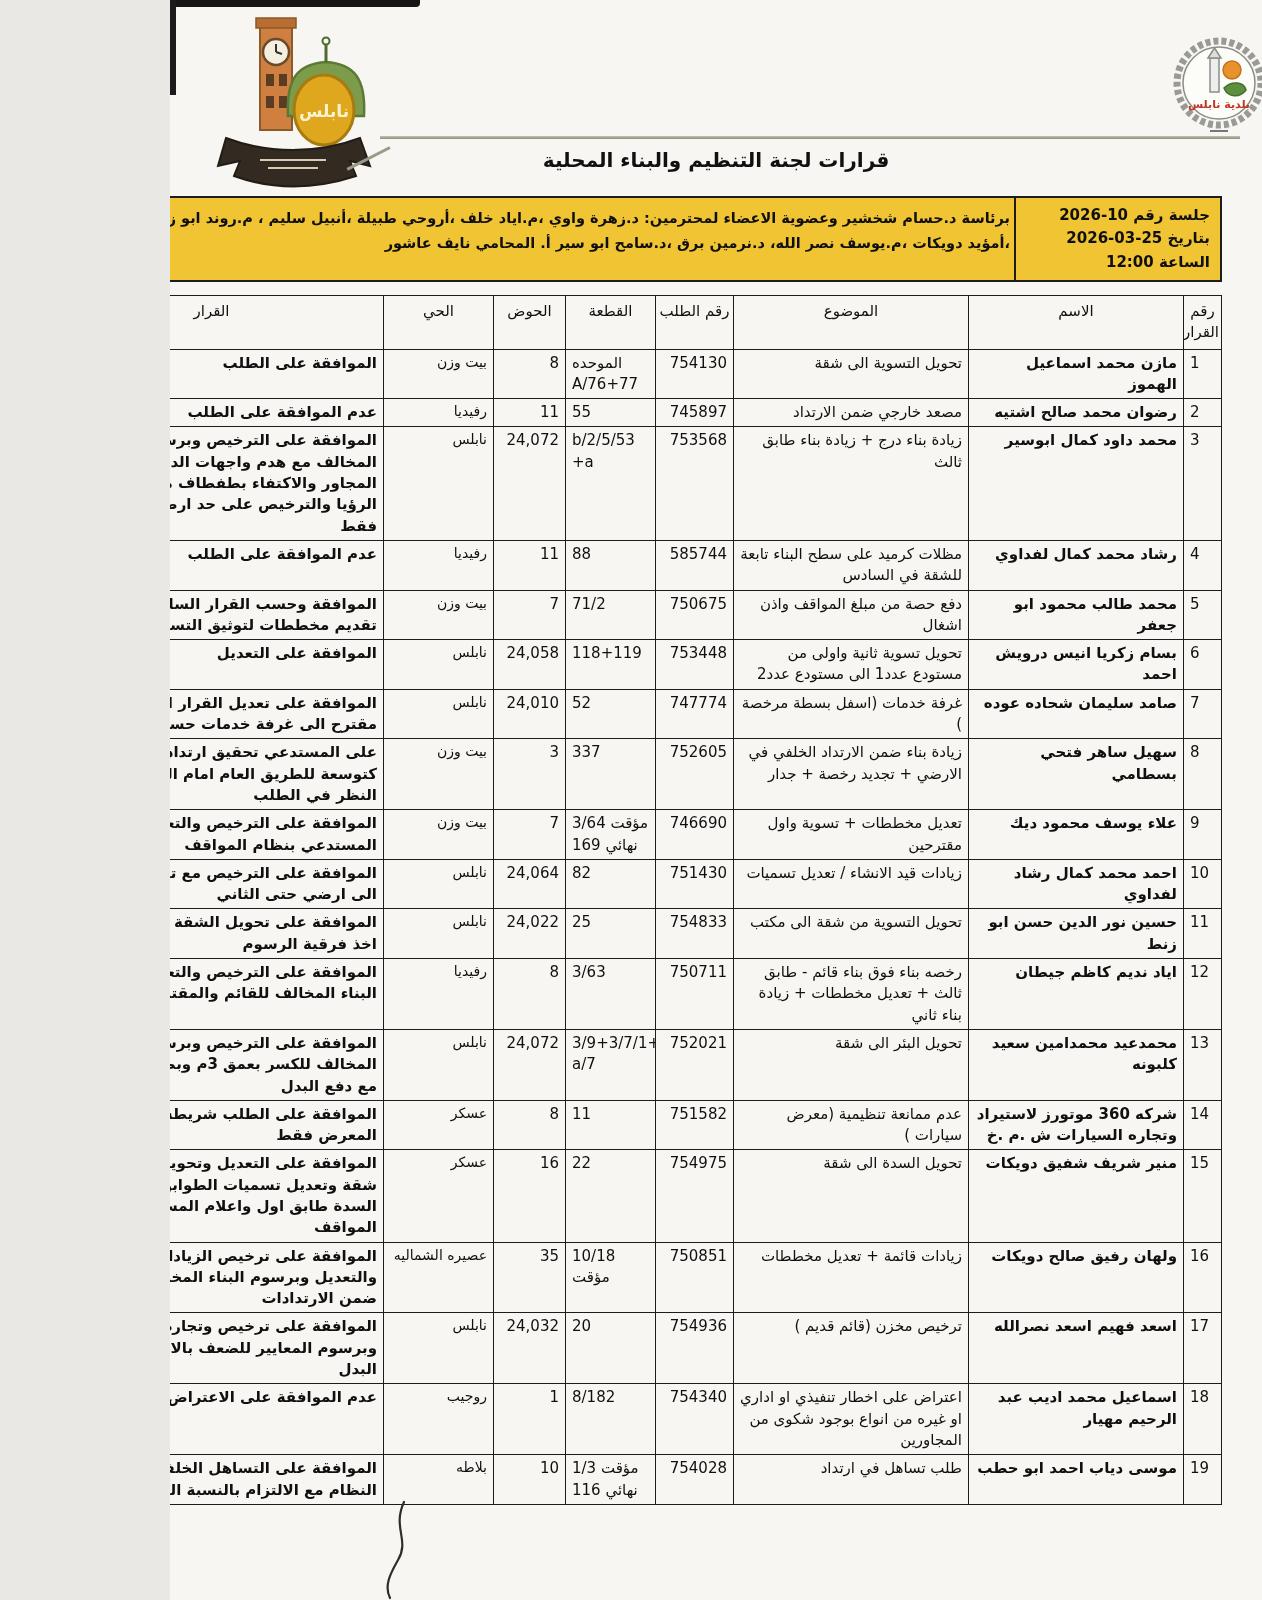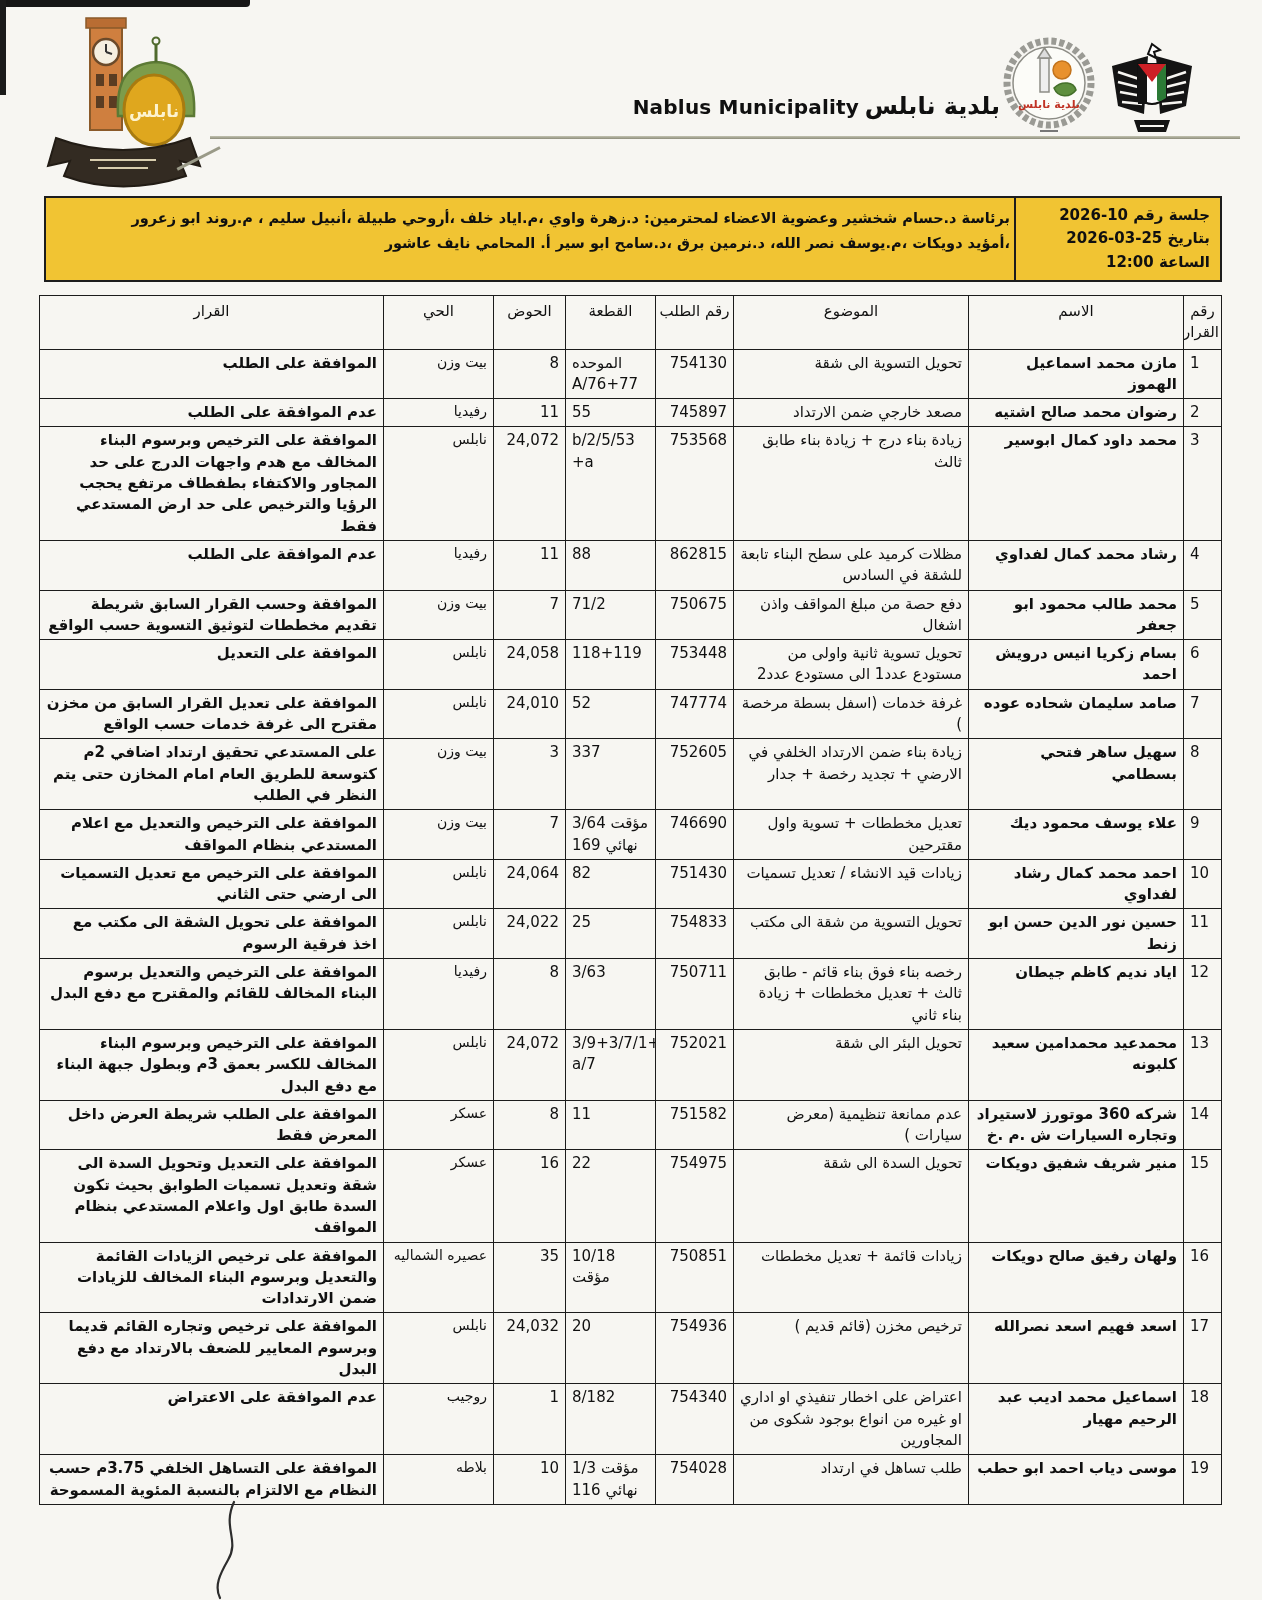--- a/index.html
+++ b/index.html
@@ -1,18 +1,18 @@
 <!DOCTYPE html>
 <html lang="ar" dir="rtl"><head>
 <meta charset="utf-8">
 <style>
   html,body{margin:0;padding:0;background:#e9e8e4;}
   .page{
     position:relative;
-    width:1262px;height:1600px;
+    width:1092px;height:1600px;
     background:#f7f6f2;
     overflow:hidden;
     font-family:"DejaVu Sans","Liberation Sans",sans-serif;
     color:#101010;
     direction:rtl;
   }
   
   .scan-edge-top{position:absolute;top:0;left:0;width:250px;height:7px;background:#161616;border-radius:0 0 4px 0;}
   .scan-edge-left{position:absolute;top:0;left:0;width:6px;height:95px;background:#1b1b1b;}
 
@@ -149,28 +149,25 @@
       <path d="M34 24 H62 V58 Q48 70 34 58 Z" fill="#fff" stroke="#111" stroke-width="2"></path>
       <rect x="34" y="24" width="9" height="40" fill="#141414"></rect>
       <path d="M53 24 H62 V58 Q55 63 53 60 Z" fill="#2c7a36"></path>
       <path d="M34 24 H62 L48 42 Z" fill="#cd2026"></path>
 
       <path d="M30 80 L66 80 L62 92 L34 92 Z" fill="#141414"></path>
       <path d="M36 86 H60" stroke="#f7f6f2" stroke-width="2"></path>
     </svg>
   </div>
 
-  <div class="brand-text">
-    <span class="ar">بلدية نابلس</span>
-    <span class="en">Nablus Municipality</span>
-  </div>
 
   <div class="header-rule"></div>
   <div class="header-rule-diag"></div>
 
+  <h1 class="doc-title">قرارات لجنة التنظيم والبناء المحلية</h1>
 
   <div class="session-box">
     <div class="session-meta">
       <div>جلسة رقم 10-2026</div>
       <div>بتاريخ 25-03-2026</div>
       <div>الساعة 12:00</div>
     </div>
     <div class="session-attendees">برئاسة د.حسام شخشير وعضوية الاعضاء لمحترمين: د.زهرة واوي ،م.اياد خلف ،أروحي طبيلة ،أنبيل سليم ، م.روند ابو زعرور ،أمؤيد دويكات ،م.يوسف نصر الله، د.نرمين برق ،د.سامح ابو سير أ. المحامي نايف عاشور</div>
   </div>
 
@@ -227,21 +224,21 @@
           <td class="col-parcel">b/2/5/53
 +a</td>
           <td class="col-basin">24,072</td>
           <td class="col-district">نابلس</td>
           <td class="col-decision">الموافقة على الترخيص وبرسوم البناء المخالف مع هدم واجهات الدرج على حد المجاور والاكتفاء بطفطاف مرتفع يحجب الرؤيا والترخيص على حد ارض المستدعي فقط</td>
         </tr>
         <tr>
           <td class="col-no">4</td>
           <td class="col-name">رشاد محمد كمال لفداوي</td>
           <td class="col-subject">مظلات كرميد على سطح البناء تابعة للشقة في السادس</td>
-          <td class="col-req">862815</td>
+          <td class="col-req">585744</td>
           <td class="col-parcel">88</td>
           <td class="col-basin">11</td>
           <td class="col-district">رفيديا</td>
           <td class="col-decision">عدم الموافقة على الطلب</td>
         </tr>
         <tr>
           <td class="col-no">5</td>
           <td class="col-name">محمد طالب محمود ابو جعفر</td>
           <td class="col-subject">دفع حصة من مبلغ المواقف واذن اشغال</td>
           <td class="col-req">750675</td>

